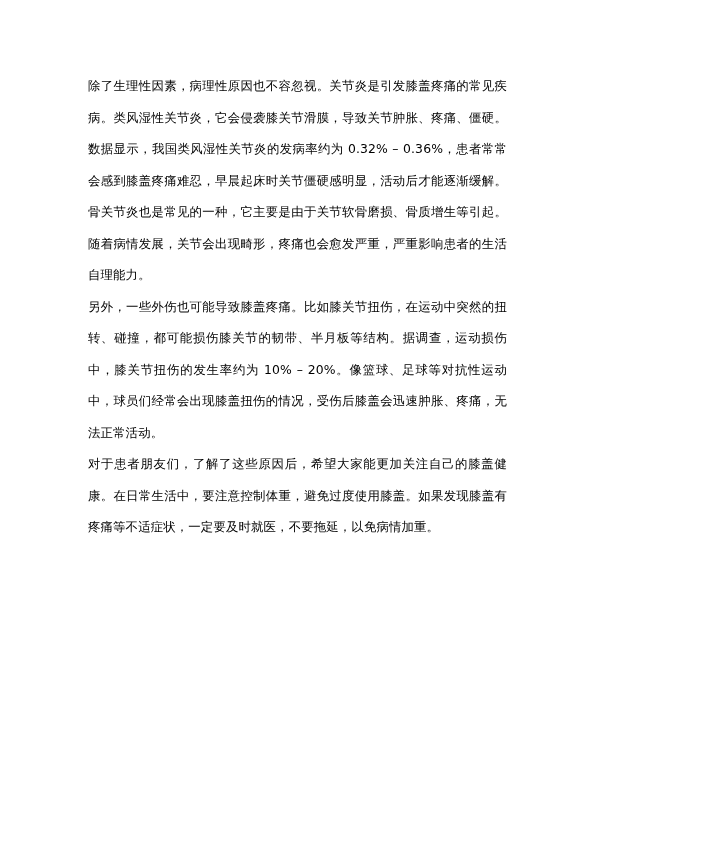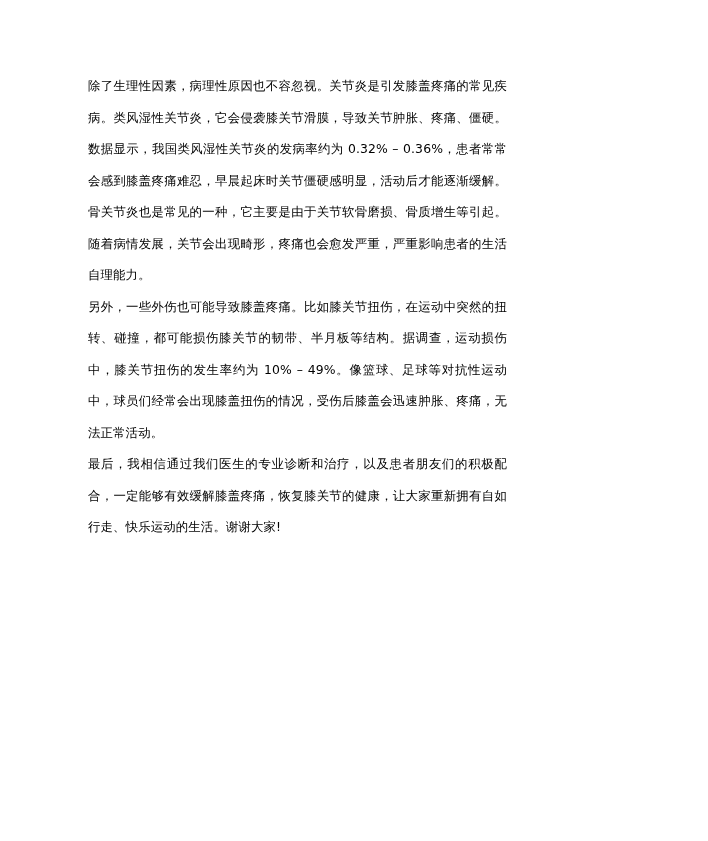--- a/index.html
+++ b/index.html
@@ -34,16 +34,16 @@
     color: #000;
     word-break: break-all;
   }
 </style>
 </head>
 <body>
 
 <div class="page">
   <div class="doc-body">
     <p class="para">除了生理性因素，病理性原因也不容忽视。关节炎是引发膝盖疼痛的常见疾病。类风湿性关节炎，它会侵袭膝关节滑膜，导致关节肿胀、疼痛、僵硬。数据显示，我国类风湿性关节炎的发病率约为 0.32% – 0.36%，患者常常会感到膝盖疼痛难忍，早晨起床时关节僵硬感明显，活动后才能逐渐缓解。骨关节炎也是常见的一种，它主要是由于关节软骨磨损、骨质增生等引起。随着病情发展，关节会出现畸形，疼痛也会愈发严重，严重影响患者的生活自理能力。</p>
-    <p class="para">另外，一些外伤也可能导致膝盖疼痛。比如膝关节扭伤，在运动中突然的扭转、碰撞，都可能损伤膝关节的韧带、半月板等结构。据调查，运动损伤中，膝关节扭伤的发生率约为 10% – 49%。像篮球、足球等对抗性运动中，球员们经常会出现膝盖扭伤的情况，受伤后膝盖会迅速肿胀、疼痛，无法正常活动。</p>
-    <p class="para">最后，我相信通过我们医生的专业诊断和治疗，以及患者朋友们的积极配合，一定能够有效缓解膝盖疼痛，恢复膝关节的健康，让大家重新拥有自如行走、快乐运动的生活。谢谢大家!</p>
+    <p class="para">另外，一些外伤也可能导致膝盖疼痛。比如膝关节扭伤，在运动中突然的扭转、碰撞，都可能损伤膝关节的韧带、半月板等结构。据调查，运动损伤中，膝关节扭伤的发生率约为 10% – 20%。像篮球、足球等对抗性运动中，球员们经常会出现膝盖扭伤的情况，受伤后膝盖会迅速肿胀、疼痛，无法正常活动。</p>
+    <p class="para">对于患者朋友们，了解了这些原因后，希望大家能更加关注自己的膝盖健康。在日常生活中，要注意控制体重，避免过度使用膝盖。如果发现膝盖有疼痛等不适症状，一定要及时就医，不要拖延，以免病情加重。</p>
   </div>
 </div>
 
 </body></html>

